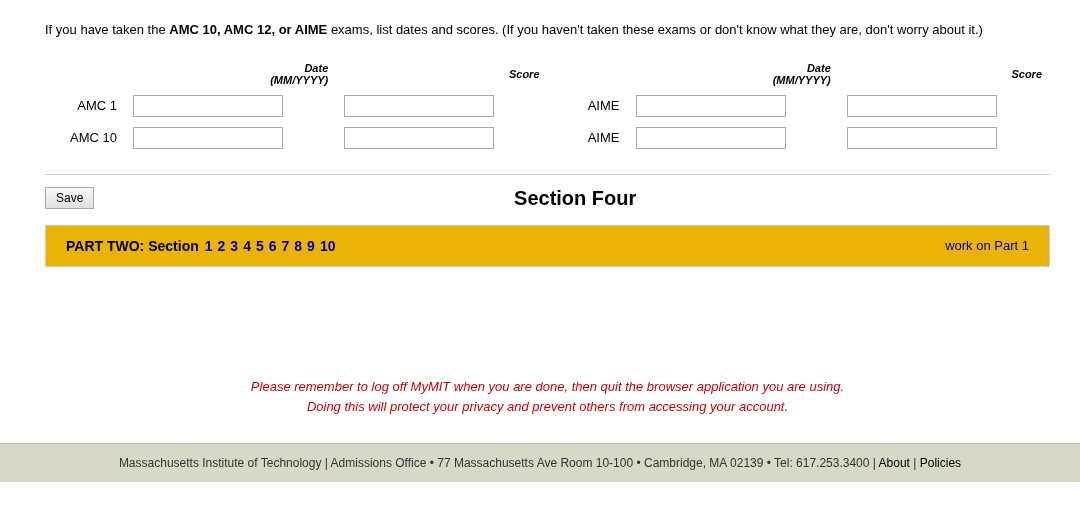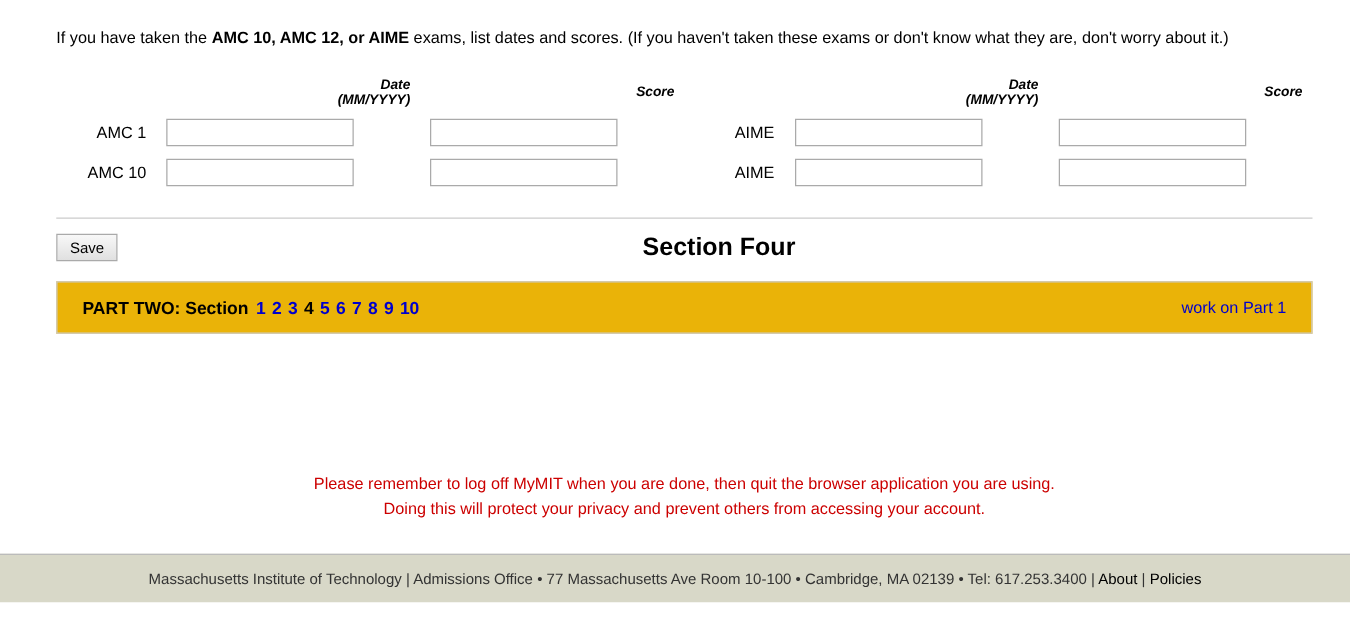--- a/index.html
+++ b/index.html
@@ -104,20 +104,21 @@
       font-size: 13px;
     }
     .reminder-section {
       text-align: center;
       margin: 30px 0 15px 0;
     }
     .reminder-text {
       color: #cc0000;
       font-size: 13px;
       line-height: 1.6;
+      font-style: italic;
     }
     .footer {
       background: #d8d8c8;
       border-top: 1px solid #bbb;
       padding: 12px 20px;
       text-align: center;
       font-size: 12px;
       color: #333;
     }
     .footer a {

